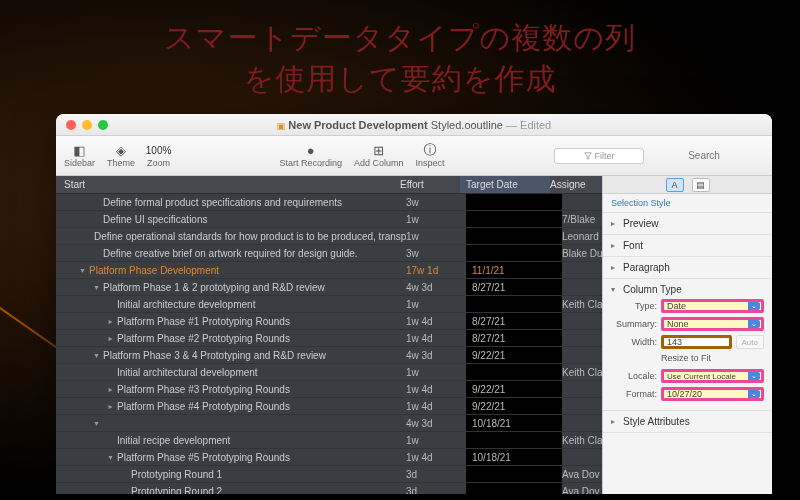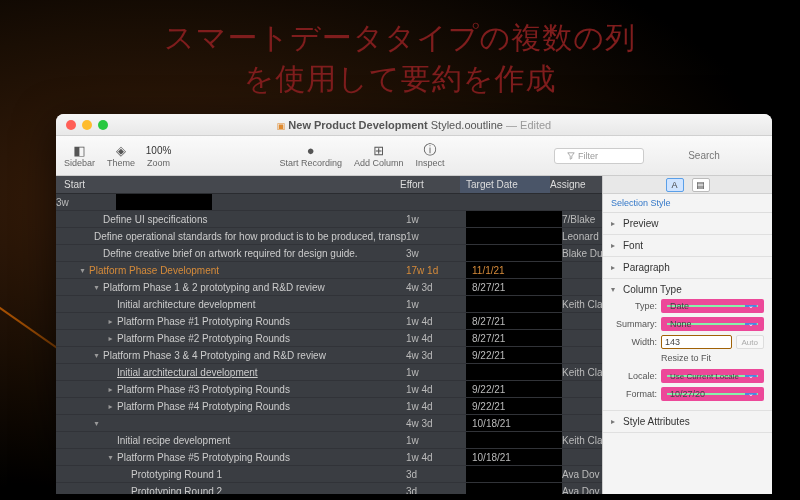--- a/index.html
+++ b/index.html
@@ -11,21 +11,21 @@
 .tlight { width: 10px; height: 10px; border-radius: 50%; }
 .tl-r { background: #ff5f57; } .tl-y { background: #febc2e; } .tl-g { background: #28c840; }
 .titletext { position: absolute; left: 0; right: 0; text-align: center; font-size: 11px; color: #555; pointer-events: none; }
 .titletext .edited { color: #999; }
 .toolbar { height: 40px; background: linear-gradient(#fafafa,#ececec); border-bottom: 1px solid #ccc; display: flex; align-items: center; padding: 0 8px; font-size: 9px; color: #666; }
 .tbgroup { display: flex; gap: 12px; align-items: flex-end; }
 .tbitem { display: flex; flex-direction: column; align-items: center; gap: 1px; }
 .tbicon { width: 18px; height: 14px; display: flex; align-items: center; justify-content: center; font-size: 13px; color: #555; }
 .tbitem.zoom .tbicon { font-size: 10px; color: #333; }
 .tbspacer { flex: 1; }
-.filterbox { width: 90px; height: 16px; border: 1px solid #ccc; border-radius: 3px; background: #fff; font-size: 9px; padding: 0 12px; color: #999; display: flex; align-items: center; gap: 3px; }
+.filterbox { width: 90px; height: 16px; border: 1px solid #ccc; border-radius: 3px; background: #fff; font-size: 9px; padding: 0 4px; color: #999; display: flex; align-items: center; gap: 3px; justify-content: center; }
 .funnel { width: 8px; height: 8px; }
 .searchlabel { width: 120px; text-align: center; font-size: 10px; color: #777; }
 .content { flex: 1; display: flex; overflow: hidden; }
 .outline { flex: 1; background: #3a3d42; color: #ccc; font-size: 10px; overflow: hidden; position: relative; }
 .colhead { display: flex; background: #45484e; border-bottom: 1px solid #2a2c30; height: 18px; align-items: center; font-size: 10px; color: #ddd; }
 .ch-task { flex: 1; padding-left: 8px; }
 .ch-effort { width: 60px; }
 .ch-target { width: 90px; background: #4a5568; height: 100%; display: flex; align-items: center; padding-left: 6px; }
 .ch-assign { width: 52px; }
 .rows { }
@@ -39,23 +39,23 @@
 .inspector { width: 170px; background: #f4f4f4; border-left: 1px solid #ccc; font-size: 10px; color: #444; overflow: hidden; }
 .insp-head { height: 18px; background: #e8e8e8; border-bottom: 1px solid #d0d0d0; display: flex; align-items: center; justify-content: center; gap: 8px; }
 .insp-tab { width: 18px; height: 14px; border: 1px solid #bbb; border-radius: 2px; display: flex; align-items: center; justify-content: center; font-size: 9px; background: #fff; }
 .insp-tab.active { background: #d0e4ff; border-color: #5a9fe8; }
 .selstyle { font-size: 9px; color: #3478c8; padding: 4px 8px; border-bottom: 1px solid #ddd; }
 .sect { padding: 5px 8px; border-bottom: 1px solid #e0e0e0; }
 .sect-h { display: flex; align-items: center; gap: 4px; font-size: 10px; color: #333; }
 .tri { font-size: 8px; color: #777; width: 8px; }
 .formrow { display: flex; align-items: center; margin: 4px 0; gap: 4px; }
 .formrow label { width: 46px; text-align: right; font-size: 9px; color: #555; }
-.sel { flex: 1; height: 14px; background: #86efac; border: 6px solid #ec4899; border-radius: 2px; font-size: 9px; padding: 0 3px; display: flex; align-items: center; position: relative; }
+.sel { flex: 1; height: 14px; background: #fef9c3; border: 3px solid #ec4899; border-radius: 2px; font-size: 9px; padding: 0 3px; display: flex; align-items: center; position: relative; }
 .sel .chev { position: absolute; right: 1px; top: 0; bottom: 0; width: 12px; background: #4a88e0; border-radius: 0 2px 2px 0; display: flex; align-items: center; justify-content: center; color: #fff; font-size: 7px; }
-.txtin { flex: 1; height: 14px; background: #fff; border: 1px solid #a16207; border-radius: 2px; font-size: 9px; padding: 0 3px; display: flex; align-items: center; }
+.txtin { flex: 1; height: 14px; background: #fff; border: 3px solid #a16207; border-radius: 2px; font-size: 9px; padding: 0 3px; display: flex; align-items: center; }
 .minibtn { height: 14px; padding: 0 5px; font-size: 8px; color: #aaa; border: 1px solid #ddd; border-radius: 2px; background: #f8f8f8; display: flex; align-items: center; }
 .resize { font-size: 9px; color: #555; margin-left: 50px; margin-top: 2px; }
 .diag { position: absolute; width: 300px; height: 2px; background: linear-gradient(90deg, #ff7a00, transparent); transform: rotate(35deg); left: -60px; top: 370px; opacity: .7; }
 </style>
 </head>
 <body>
 
 <div class="diag"></div>
 
 <div class="headline">
@@ -121,20 +121,24 @@
   <div class="content">
     <div class="outline">
       <div class="colhead">
         <div class="ch-task">Start</div>
         <div class="ch-effort">Effort</div>
         <div class="ch-target">Target Date</div>
         <div class="ch-assign">Assigne</div>
       </div>
       <div class="rows" id="rows">
           <div class="row">
+            <div class="task" style="padding-left: 36px;">
+              <span class="disclose"></span>
+              <span>Define formal product specifications and requirements</span>
+            </div>
             <div class="effort">3w</div>
             <div class="target"></div>
             <div class="assign"></div>
           </div>
           <div class="row">
             <div class="task" style="padding-left: 36px;">
               <span class="disclose"></span>
               <span>Define UI specifications</span>
             </div>
             <div class="effort">1w</div>
@@ -207,21 +211,21 @@
           <div class="row">
             <div class="task" style="padding-left: 36px;">
               <span class="disclose">▾</span>
               <span>Platform Phase 3 &amp; 4 Prototyping and R&amp;D review</span>
             </div>
             <div class="effort">4w 3d</div>
             <div class="target">9/22/21</div>
             <div class="assign"></div>
           </div>
           <div class="row">
-            <div class="task" style="padding-left: 50px; text-decoration: underline;">
+            <div class="task" style="padding-left: 50px;">
               <span class="disclose"></span>
               <span>Initial architectural development</span>
             </div>
             <div class="effort">1w</div>
             <div class="target"></div>
             <div class="assign">Keith Cla</div>
           </div>
           <div class="row">
             <div class="task" style="padding-left: 50px;">
               <span class="disclose">▸</span>

